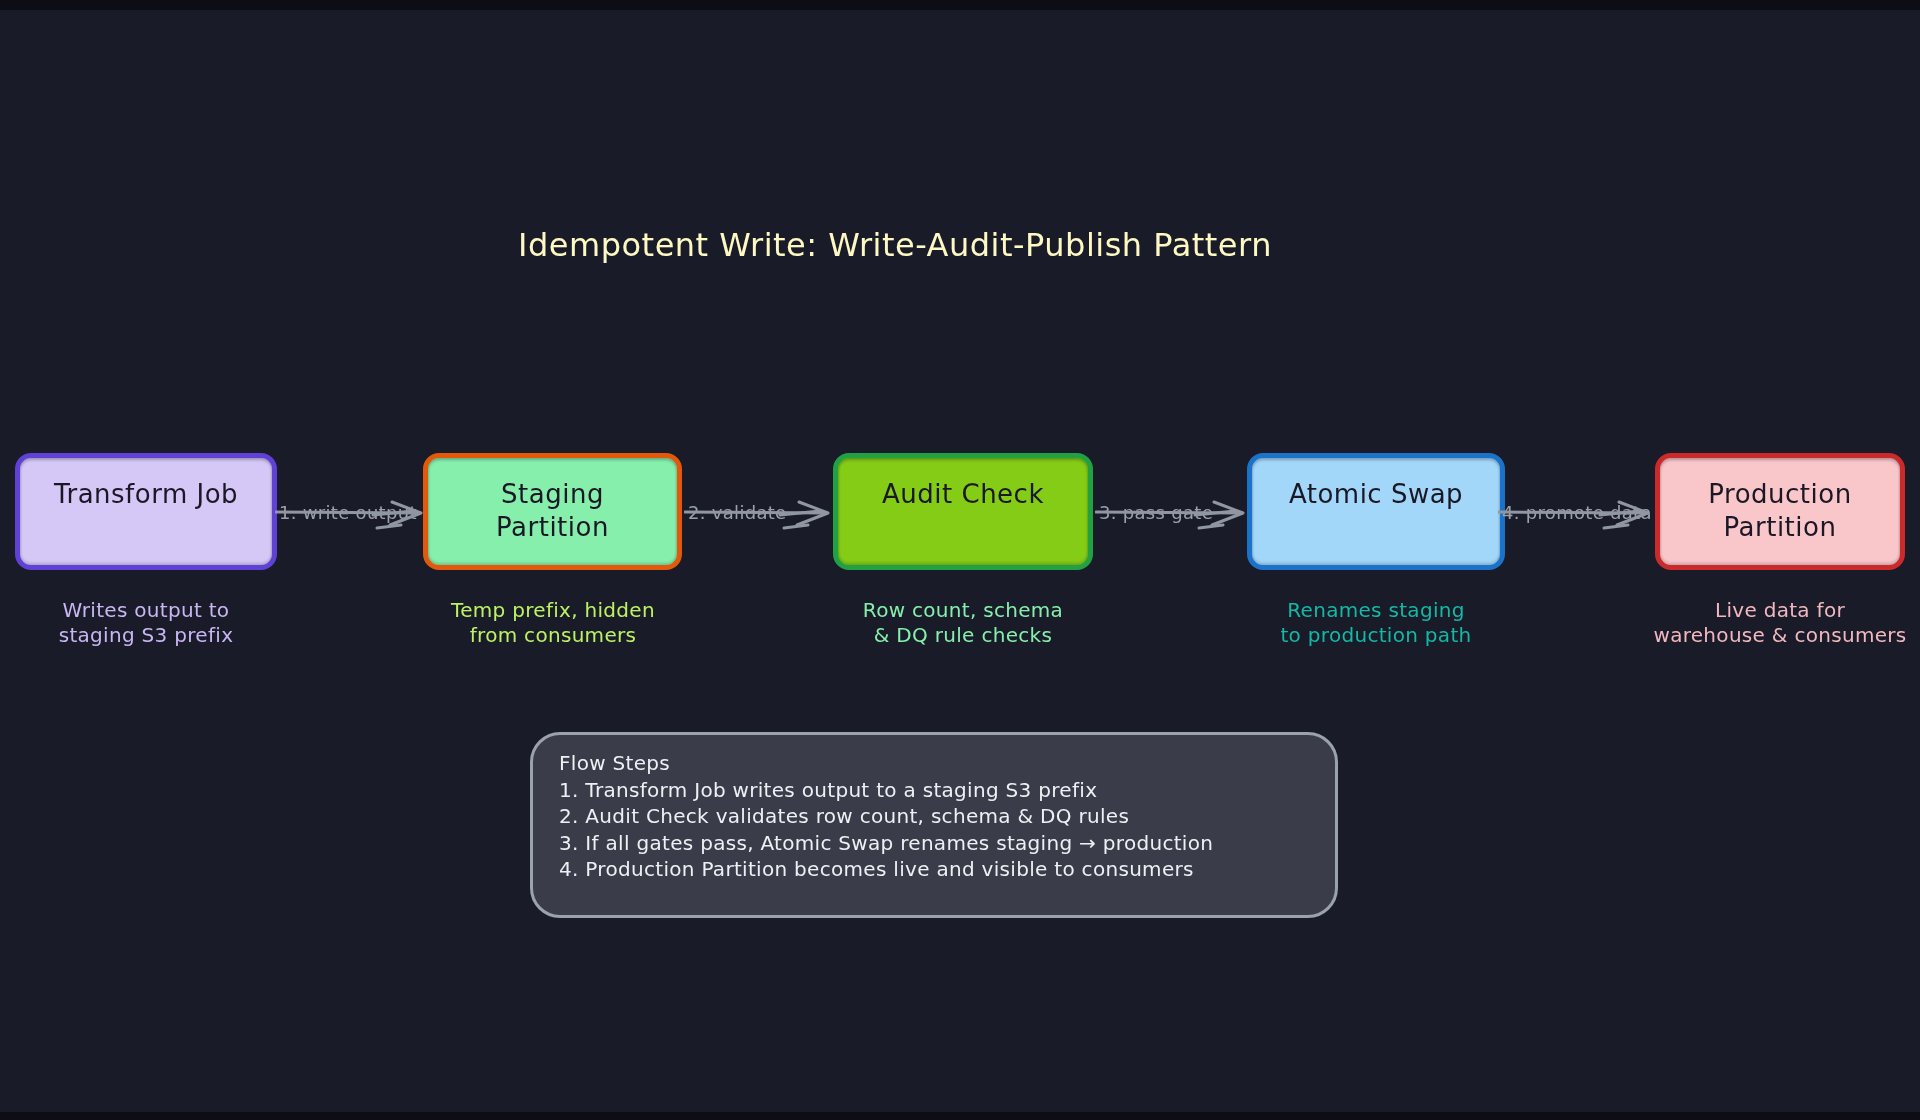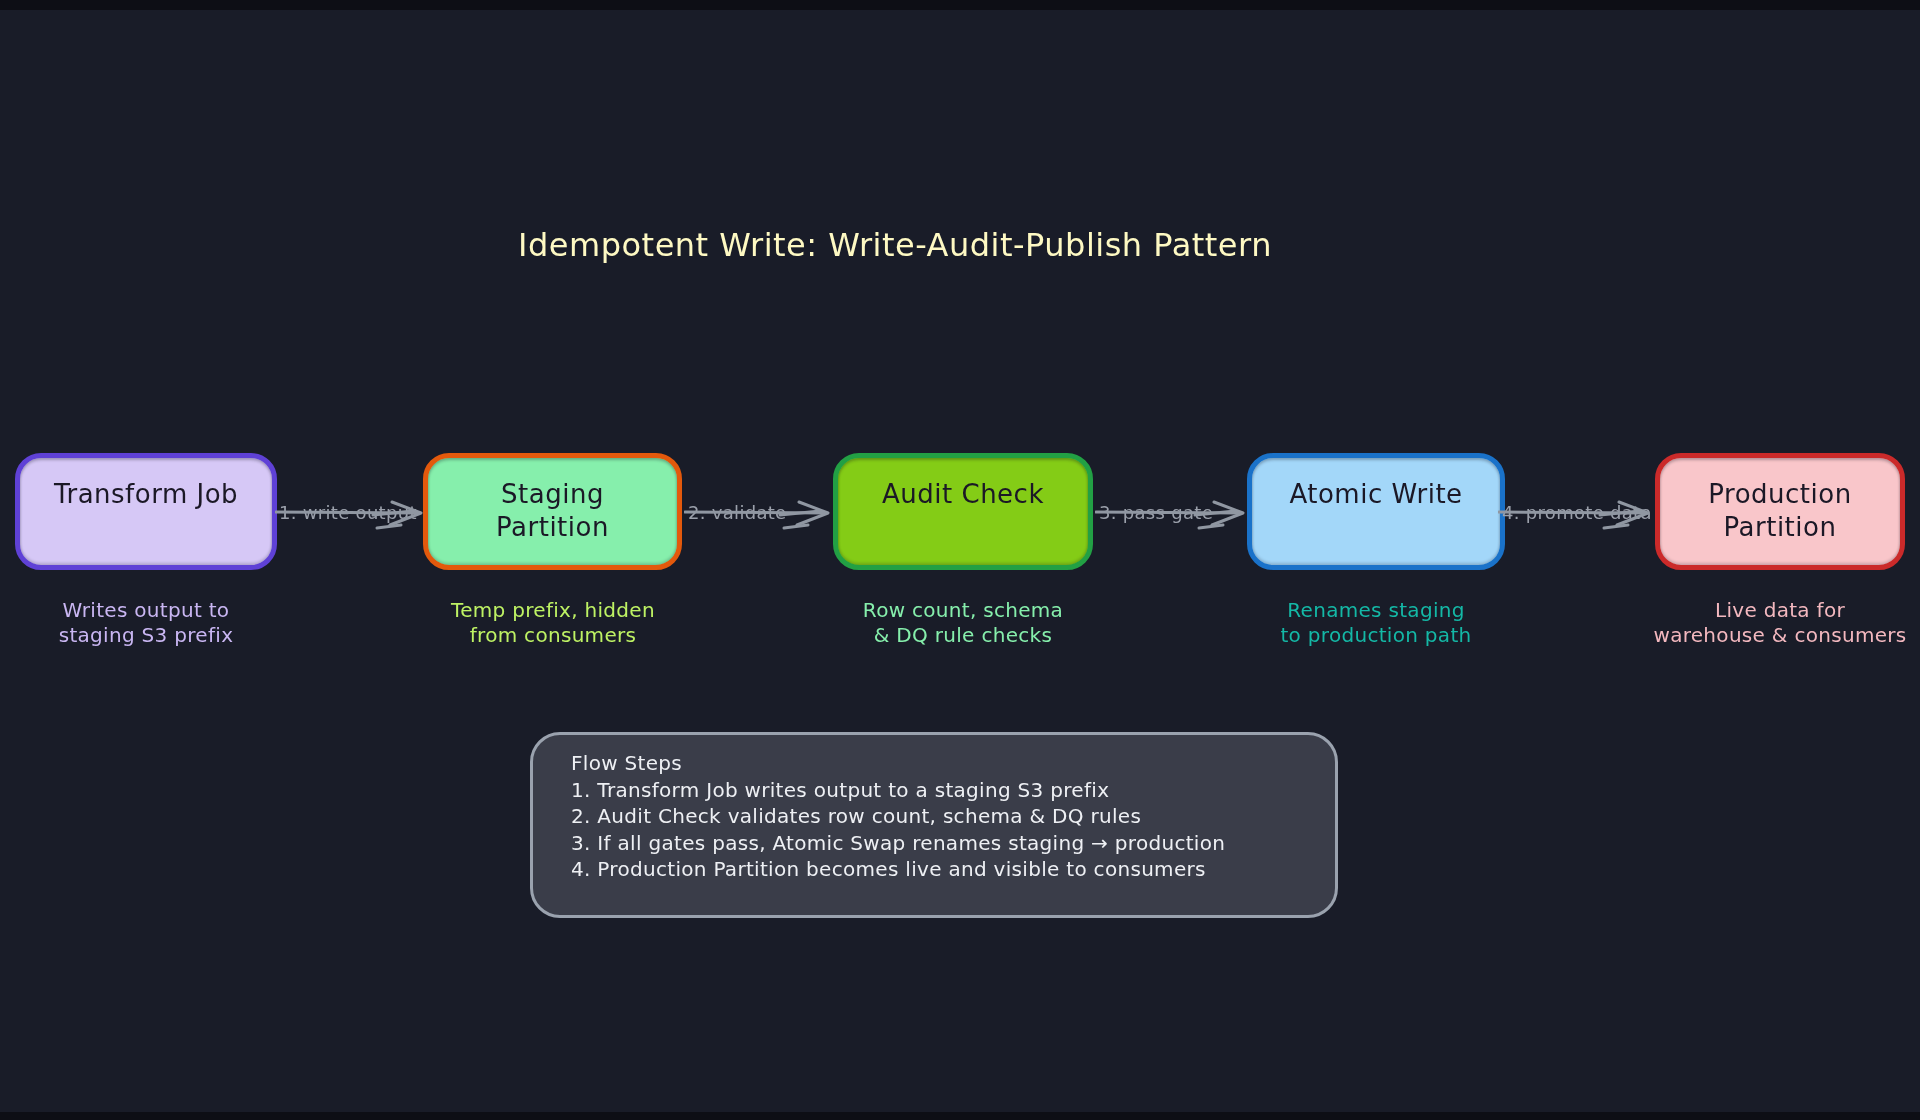--- a/index.html
+++ b/index.html
@@ -4,21 +4,21 @@
 <style>
   * { margin:0; padding:0; box-sizing:border-box; }
   html,body { width:1920px; height:1120px; background:#0d0e15; overflow:hidden;
               font-family:"DejaVu Sans", sans-serif; }
   #canvas { position:absolute; left:0; top:10px; width:1920px; height:1102px;
             background:#191c28; }
 
   .title { position:absolute; left:460px; top:216px; width:870px; height:50px;
            text-align:center; font-size:32px; letter-spacing:0.5px; color:#fef9c3; }
 
-  .node { position:absolute; top:443px; height:117px; border-radius:26px;
+  .node { position:absolute; top:443px; height:117px; border-radius:16px;
           border:5px solid; box-shadow: inset 0 2px 3px rgba(10,10,25,.28), inset 0 -2px 3px rgba(10,10,25,.18); }
   .node-label { padding-top:20px; text-align:center; font-size:26px; line-height:33px;
                 color:#1b1826; white-space:pre-line; letter-spacing:0.5px; }
 
   .node-0 { background:#d6c8f6; border-color:#5f41d6; }
   .node-1 { background:#86efac; border-color:#e3590c; }
   .node-2 { background:#84cc16; border-color:#22a044; }
   .node-3 { background:#a3d7f9; border-color:#1a72c9; }
   .node-4 { background:#f9c6ca; border-color:#cb2a2a; }
 
@@ -33,21 +33,21 @@
   .edge { position:absolute; top:470px; height:64px; }
   .edge svg { position:absolute; left:0; top:0; z-index:2; }
   .edge-label { position:absolute; left:4px; top:50%; transform:translateY(-50%);
                 z-index:1; white-space:nowrap; font-size:18px; color:#9ba0ab;
                 letter-spacing:0.3px; }
   .edge path, .edge line { stroke:#9097a2; stroke-width:3; fill:none;
                 stroke-linecap:round; stroke-linejoin:round; }
 
   .panel { position:absolute; left:530px; top:722px; width:808px; height:186px;
            background:#3a3d49; border:3px solid #9aa2ae; border-radius:30px;
-           padding:15px 38px; color:#eef0f4; font-size:20px; line-height:26.5px;
+           padding:15px 26px; color:#eef0f4; font-size:20px; line-height:26.5px;
            letter-spacing:0.3px; }
   .panel div { white-space:nowrap; }
 </style>
 </head>
 <body>
 
 <div id="canvas">
 
   <div class="title">Idempotent Write: Write-Audit-Publish Pattern</div>
 
@@ -55,21 +55,21 @@
     <div class="node-label">Transform Job</div>
   </div>
   <div class="node node-1" style="left:423px;width:259px">
     <div class="node-label">Staging
 Partition</div>
   </div>
   <div class="node node-2" style="left:833px;width:260px">
     <div class="node-label">Audit Check</div>
   </div>
   <div class="node node-3" style="left:1247px;width:258px">
-    <div class="node-label">Atomic Write</div>
+    <div class="node-label">Atomic Swap</div>
   </div>
   <div class="node node-4" style="left:1655px;width:250px">
     <div class="node-label">Production
 Partition</div>
   </div>
 
   <div class="caption cap-0" style="left:-15px">Writes output to
 staging S3 prefix</div>
   <div class="caption cap-1" style="left:392px">Temp prefix, hidden
 from consumers</div>

